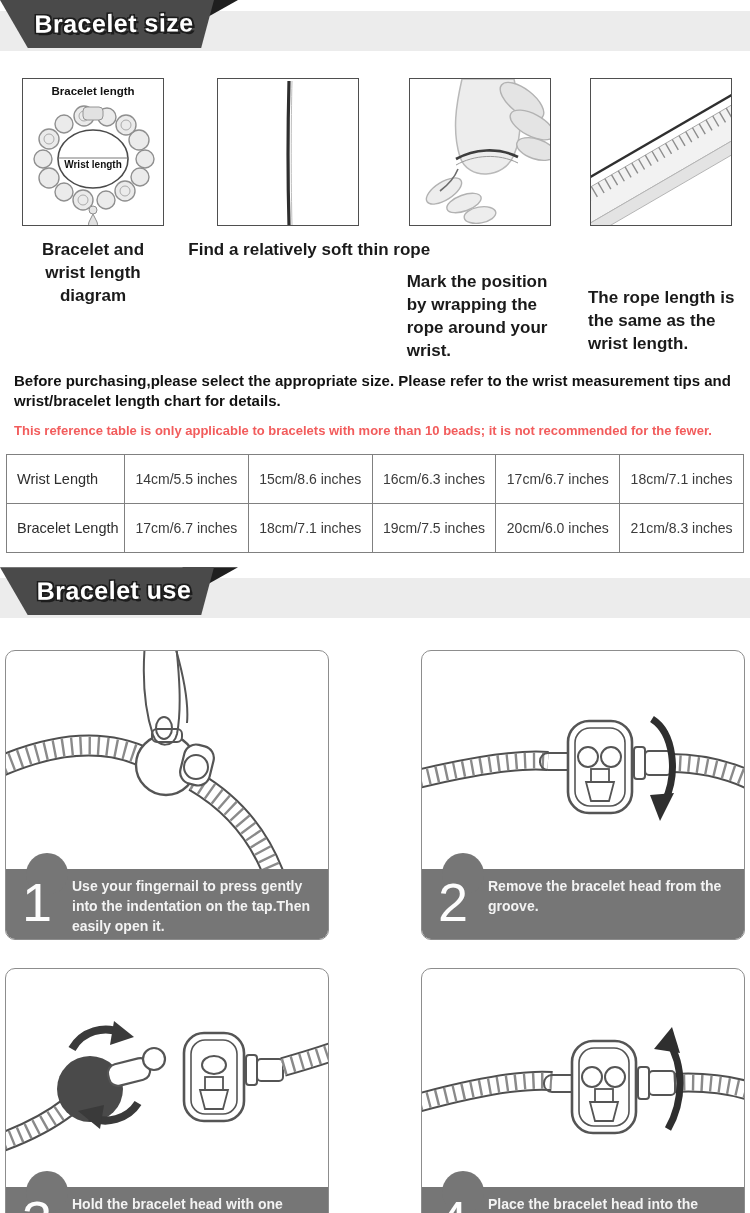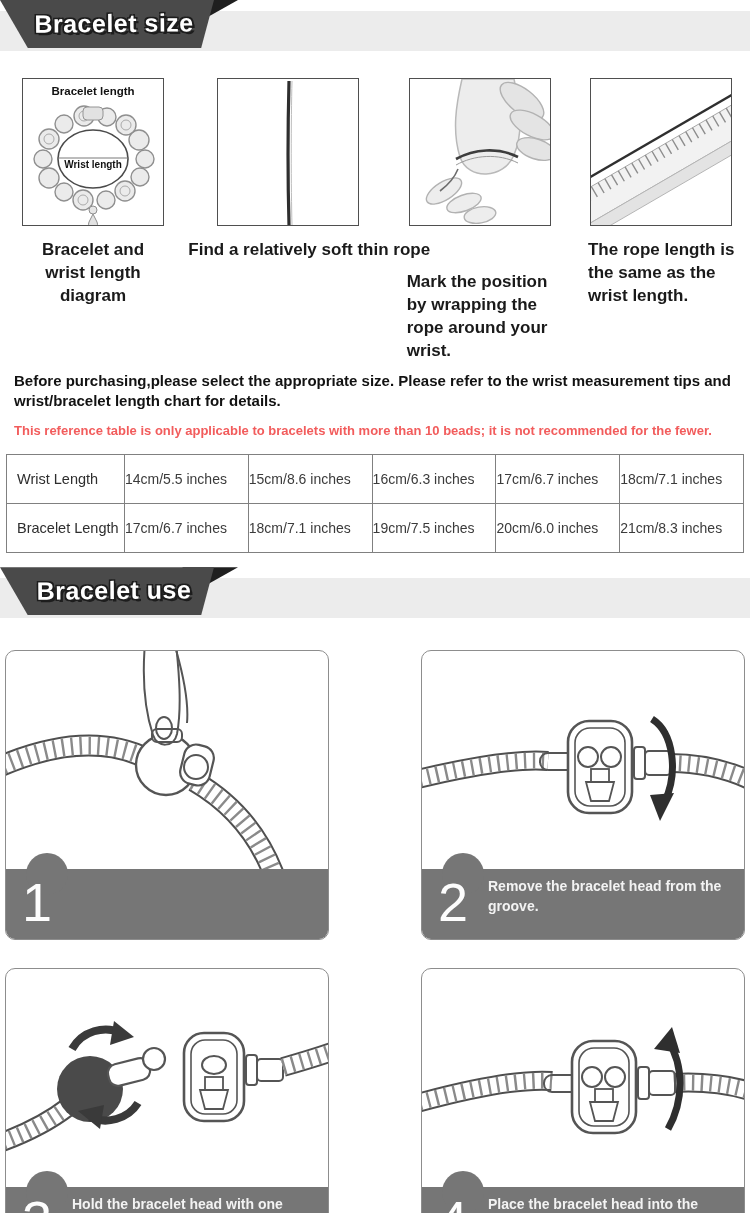--- a/index.html
+++ b/index.html
@@ -39,21 +39,21 @@
 
   
   .figures {
     display: flex; justify-content: space-between;
     padding: 0 4px; margin-top: 22px; min-height: 212px;
   }
   .figure { display: flex; flex-direction: column; align-items: center; }
   .figure.f1 { width: 178px; }
   .figure.f2 { width: 190px; }
   .figure.f3 { width: 170px; gap: 32px; }
-  .figure.f4 { width: 170px; }
+  .figure.f4 { width: 170px; gap: 48px; }
   .figbox {
     width: 142px; height: 148px; background: #fff;
     border: 1.5px solid #4f4f4f; position: relative; overflow: hidden;
   }
   .figcap {
     margin-top: 13px; font-size: 17px; font-weight: bold;
     color: #1a1a1a; line-height: 1.35;
   }
   .f1 .figcap { width: 132px; text-align: center; }
   .f2 .figcap { width: 200px; text-align: right; white-space: nowrap; }
@@ -77,21 +77,21 @@
     font-size: 13px; font-weight: bold; color: #f25c5c;
   }
 
   
   table.size-table {
     width: 738px; margin: 16px auto 0 auto; border-collapse: collapse;
     table-layout: fixed;
   }
   table.size-table td {
     border: 1px solid #808080; height: 49px;
-    font-size: 14px; color: #3b3b3b; text-align: left;
+    font-size: 14px; color: #3b3b3b; text-align: center;
     background: #fff;
   }
   table.size-table td.rowlabel {
     width: 118px; text-align: left; padding-left: 10px; font-size: 14.5px;
     color: #2e2e2e;
   }
 
   
   .panels {
     display: flex; flex-wrap: wrap; justify-content: space-between;
@@ -272,20 +272,21 @@
         <circle cx="190" cy="116" r="12" fill="#ffffff" stroke="#555" stroke-width="2"></circle>
         <rect x="146" y="78" width="30" height="13" rx="5" fill="#ffffff" stroke="#555" stroke-width="2"></rect>
         <path d="M168 -8 C 177 22 183 50 181 72" class="sketch"></path>
         <path d="M139 -8 C 136 28 139 60 147 84 C 151 97 168 97 171 83 C 176 56 173 22 170 -8 Z" fill="#ffffff" class="sketch"></path>
         <ellipse cx="158" cy="77" rx="8" ry="11" fill="#ffffff" class="sketch"></ellipse>
       </svg>
     </div>
     <div class="bar">
       <div class="bump"></div>
       <div class="stepnum">1</div>
+      <div class="steptext">Use your fingernail to press gently into the indentation on the tap.Then easily open it.</div>
     </div>
   </div>
 
   <div class="panel">
     <div class="art">
       <svg viewBox="0 0 322 218" preserveAspectRatio="none">
         <path d="M-12 130 C 60 112, 100 108, 126 110" stroke="#4f4f4f" stroke-width="20" fill="none"></path>
         <path d="M-12 130 C 60 112, 100 108, 126 110" stroke="#ffffff" stroke-width="16" fill="none"></path>
         <path d="M-12 130 C 60 112, 100 108, 126 110" stroke="#8a8a8a" stroke-width="16" stroke-dasharray="2.4 6.5" fill="none"></path>
         <path d="M248 112 C 280 112, 310 120, 334 132" stroke="#4f4f4f" stroke-width="20" fill="none"></path>

